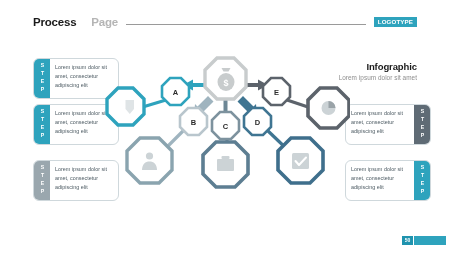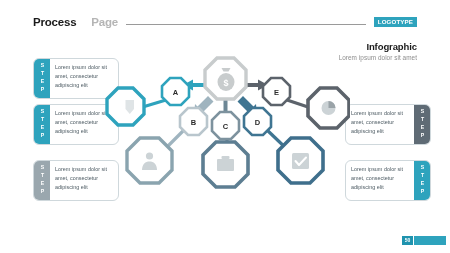--- a/index.html
+++ b/index.html
@@ -41,21 +41,21 @@
     line-height:1;
   }
 
   
   #info-title {
     position:absolute; right:33px; top:42px;
     text-align:right; width:180px;
   }
   #info-title .t1 {
     font-size:9.5px; font-weight:bold; color:#1a1a1a;
-    letter-spacing:-0.1px; line-height:1.15;
+    letter-spacing:-0.1px; line-height:1.15;margin-top:20px;
   }
   #info-title .t2 {
     font-size:6.4px; color:#8e8e8e; margin-top:1px;
     letter-spacing:0.05px; line-height:1.2;
   }
 
   
   .card {
     position:absolute;
     width:86px; height:41px;

